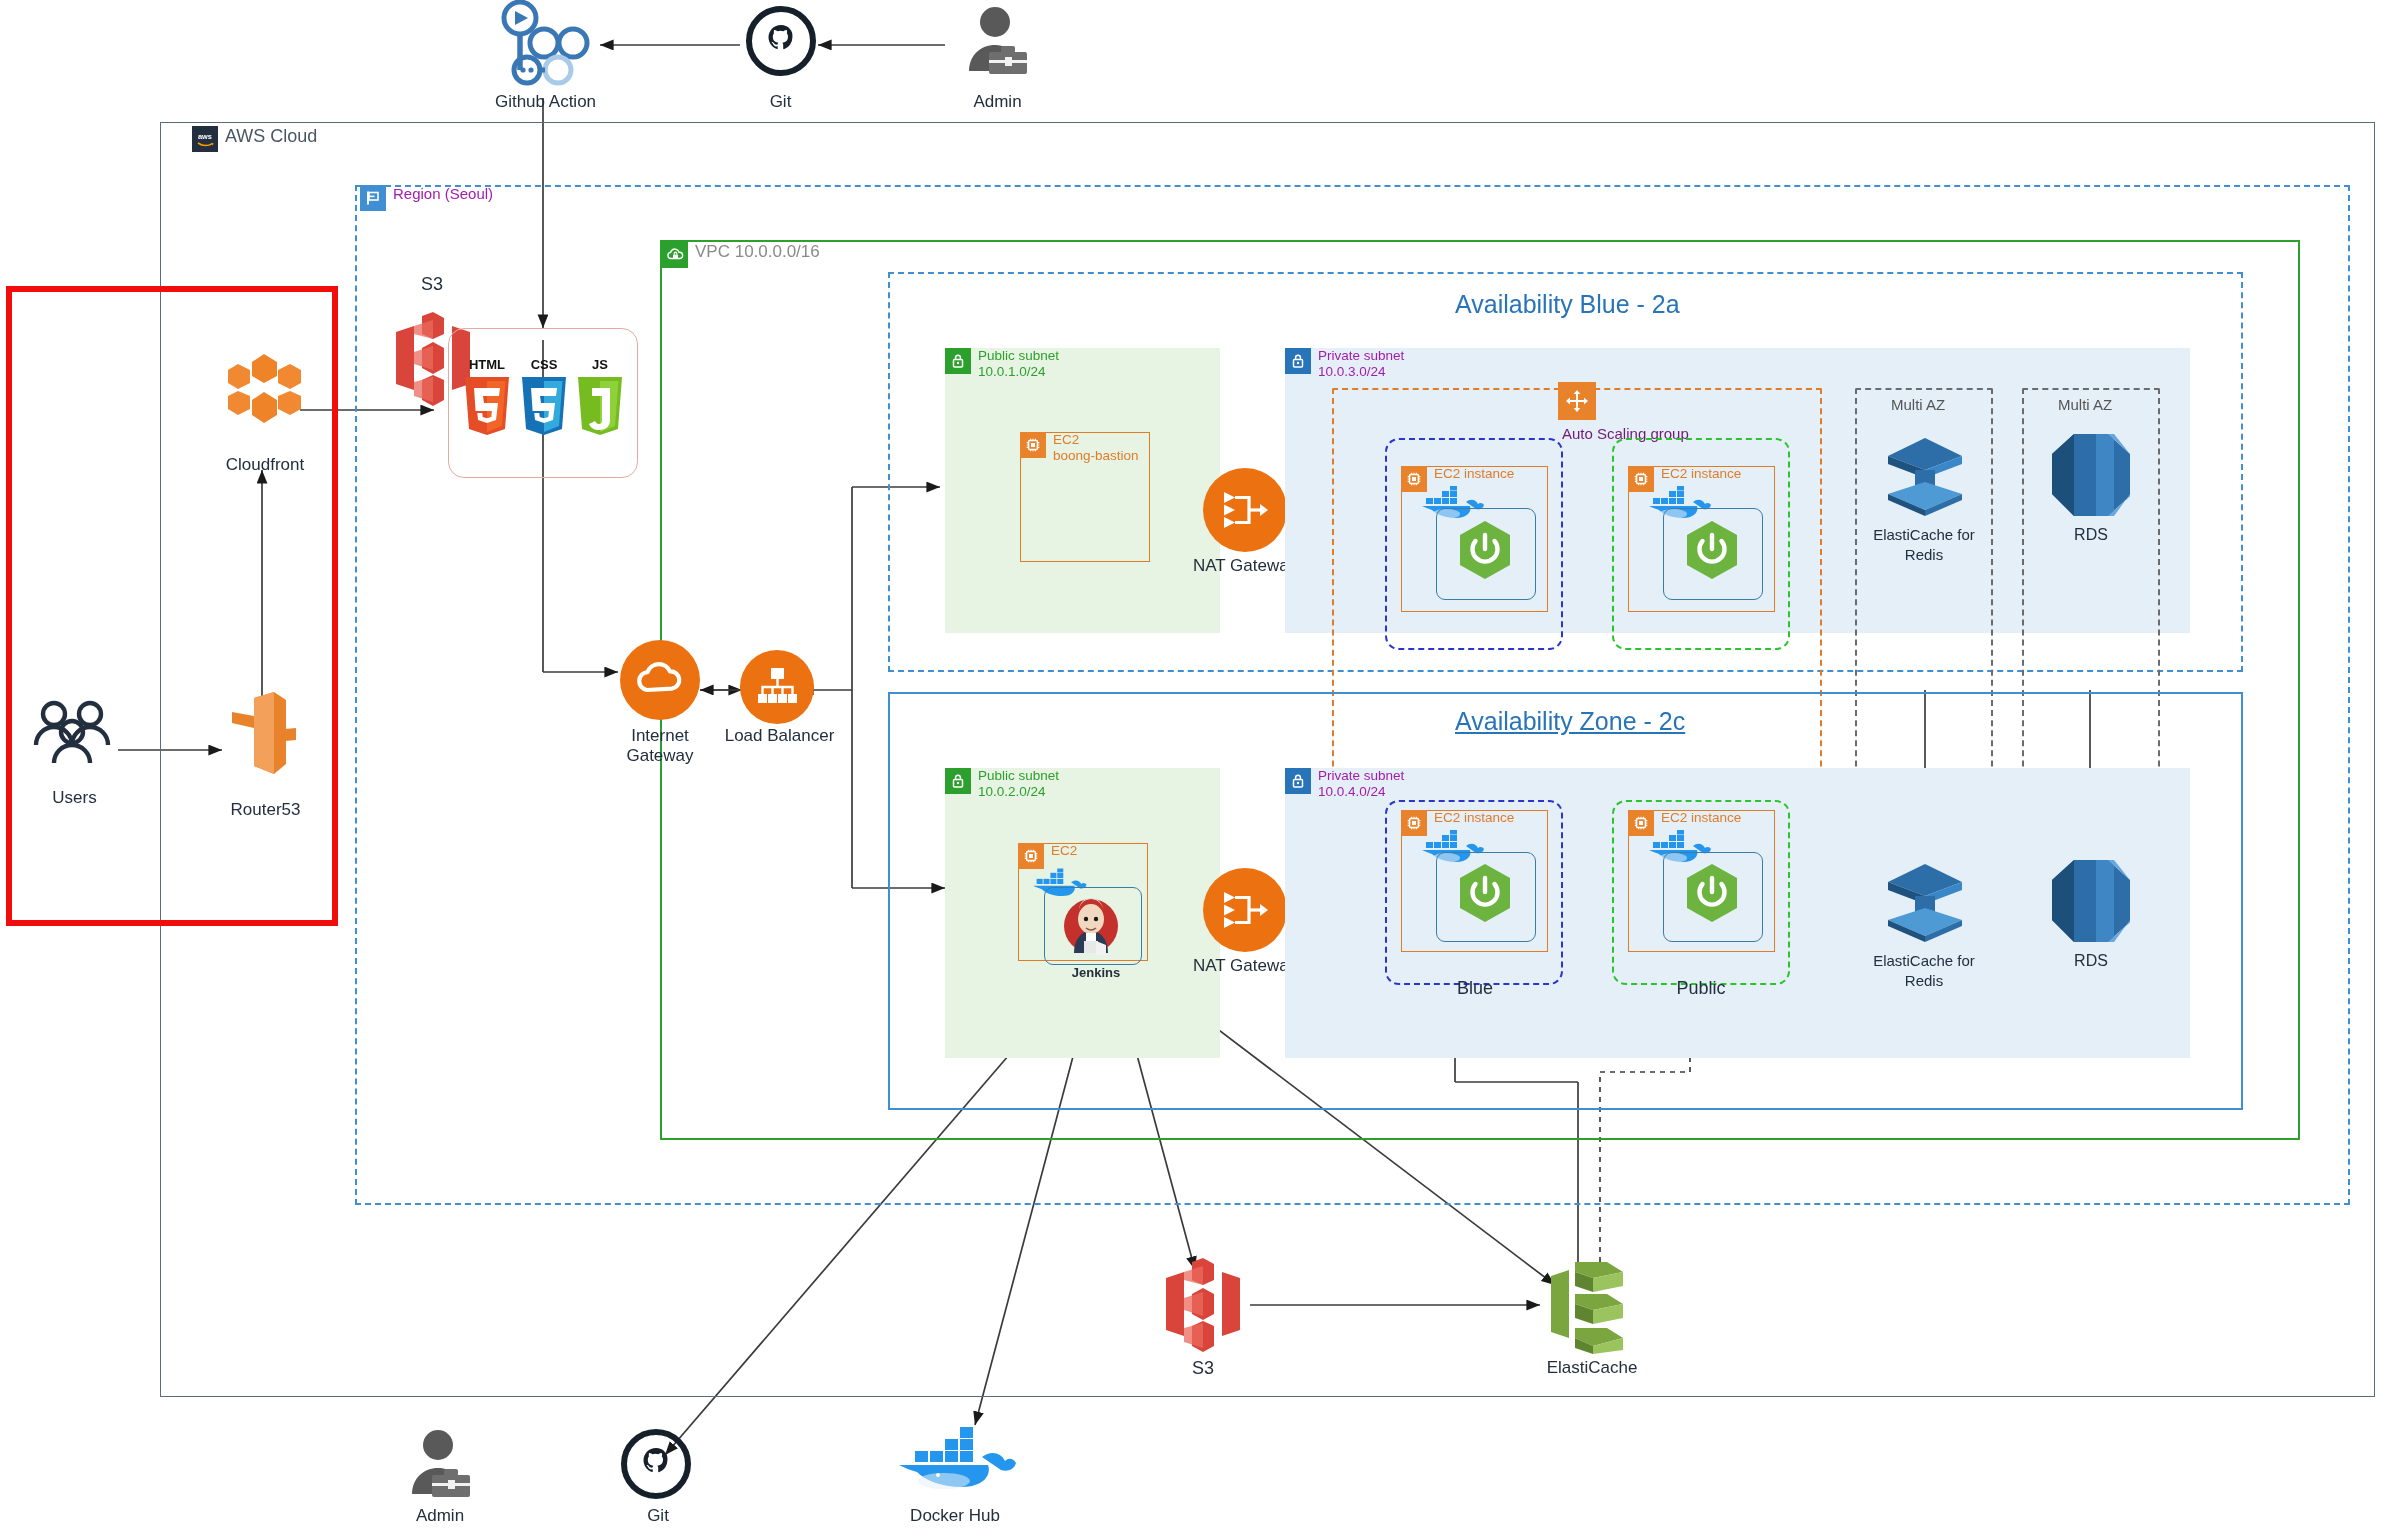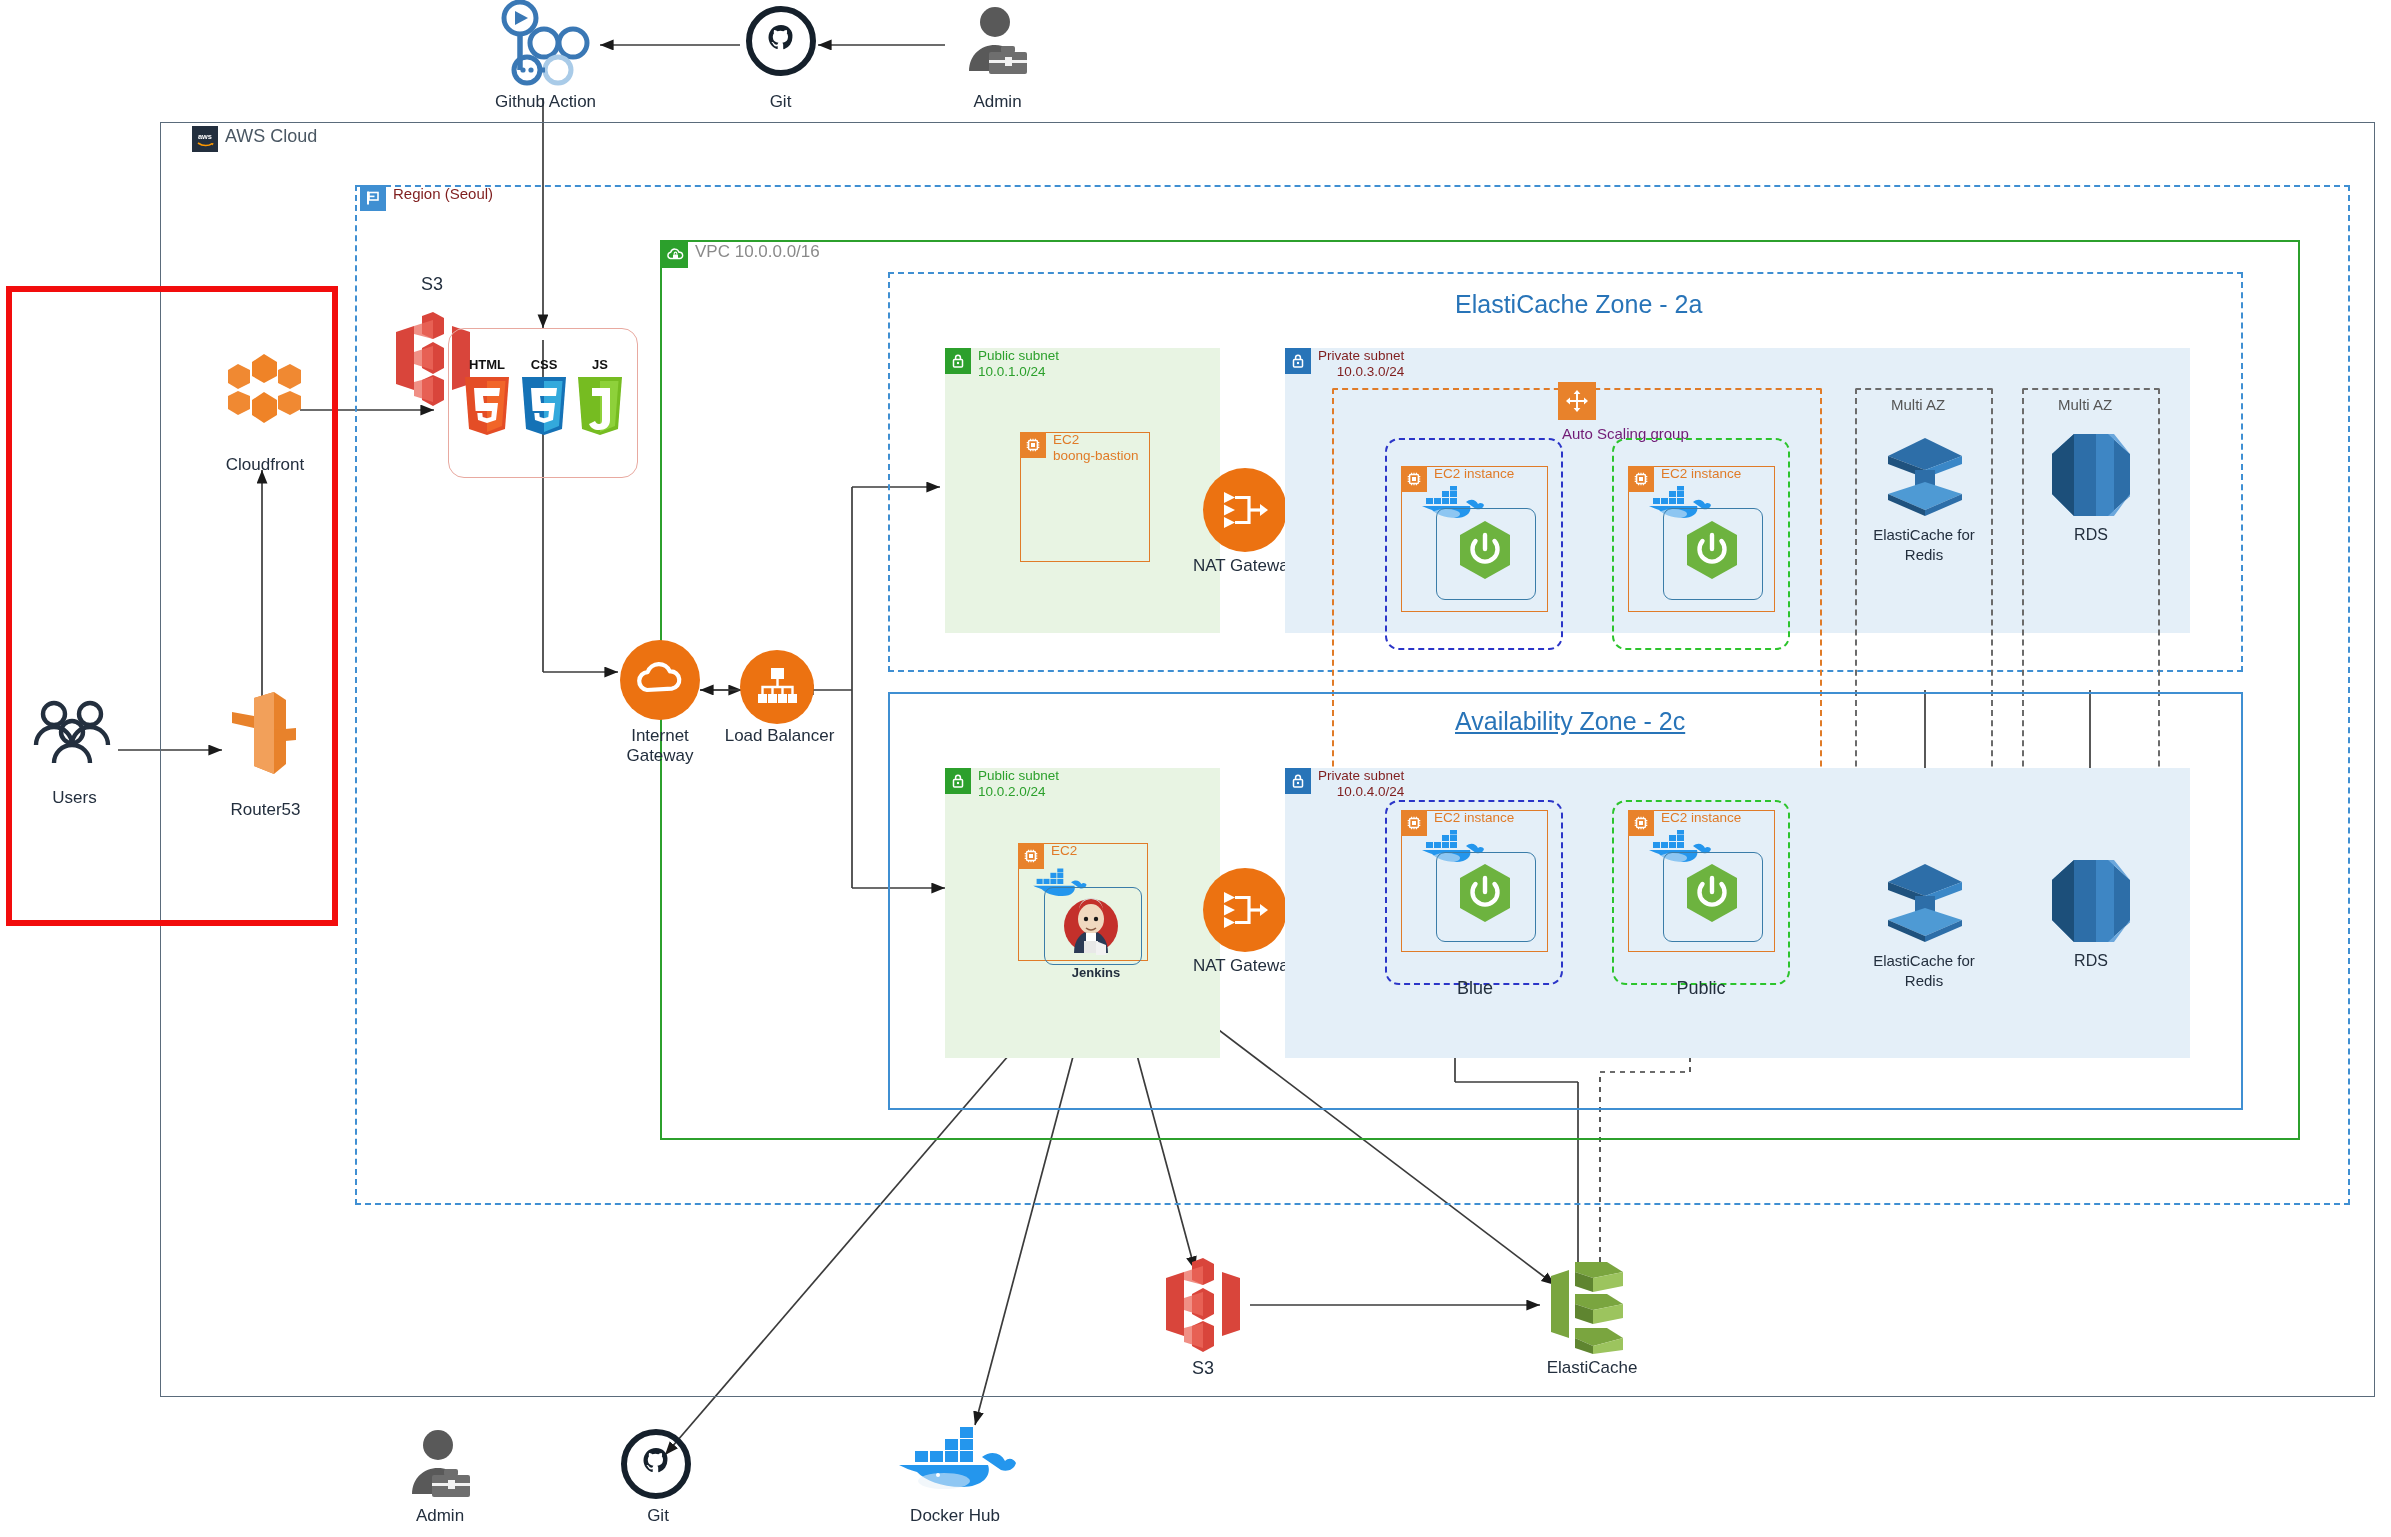--- a/index.html
+++ b/index.html
@@ -25,21 +25,21 @@
   .ec2-box{border:1.5px solid #e07b28;background:transparent;}
   .static-box{border:1.5px solid #e8a9a0;border-radius:16px;background:transparent;}
   .red-hl{border:6px solid #f20d0d;background:transparent;}
 
   
   .tag{position:absolute;display:flex;align-items:flex-start;}
   .tagicon{width:26px;height:26px;flex:0 0 26px;display:flex;align-items:center;justify-content:center;}
   .tagtxt{margin-left:7px;font-size:15px;line-height:1.15;white-space:pre;}
   .tagtxt.sm{font-size:13.5px;}
   .green-t{color:#2ca02c;}
-  .blue-t{color:#7f1d1d;text-align:right;}
+  .blue-t{color:#a21caf;}
   .grey-t{color:#8a8a8a;}
   .orange-t{color:#e07b28;}
 
   .zone-title{position:absolute;font-size:25px;color:#2874b8;white-space:nowrap;}
   .asg-title{position:absolute;font-size:15px;color:#701a75;white-space:nowrap;margin-left:42px;}
   .multiaz-title{position:absolute;font-size:15px;color:#555;white-space:nowrap;}
 
   
   .circ{position:absolute;border-radius:50%;background:#ec7211;display:flex;align-items:center;justify-content:center;}
   svg{display:block;overflow:visible;}
@@ -295,21 +295,21 @@
           <rect x="35" y="31" width="9" height="9"></rect>
         </g>
         <g stroke="#fff" stroke-width="2.4" fill="none">
           <path d="M24.5 16 v8 M9.5 31 v-7 h30 v7 M19.5 31 v-7 M29.5 31 v-7 M39.5 31 v-7"></path>
         </g>
       </svg>
   </div>
   <div class="lbl" style="left:712px;top:726px;width:135px;">Load Balancer</div>
 
   <div class="box az-dashed" style="left:888px;top:272px;width:1355px;height:400px;"></div>
-  <div class="zone-title" style="left:1455px;top:290px;">ElastiCache Zone - 2a</div>
+  <div class="zone-title" style="left:1455px;top:290px;">Availability Blue - 2a</div>
 
   <div class="box pub-subnet" style="left:945px;top:348px;width:275px;height:285px;"></div>
   <div class="tag" style="left:945px;top:348px;">
     <div class="tagicon" style="background:#2ca02c;">
       <svg width="18" height="18" viewBox="0 0 18 18">
           <rect x="4.5" y="7.6" width="9" height="7.4" rx="1" fill="none" stroke="#fff" stroke-width="1.5"></rect>
           <path d="M6.6 7.6 V5.6 a2.4 2.4 0 014.8 0 v2" fill="none" stroke="#fff" stroke-width="1.5"></path>
           <circle cx="9" cy="11" r="1.2" fill="#fff"></circle>
         </svg>
     </div>

